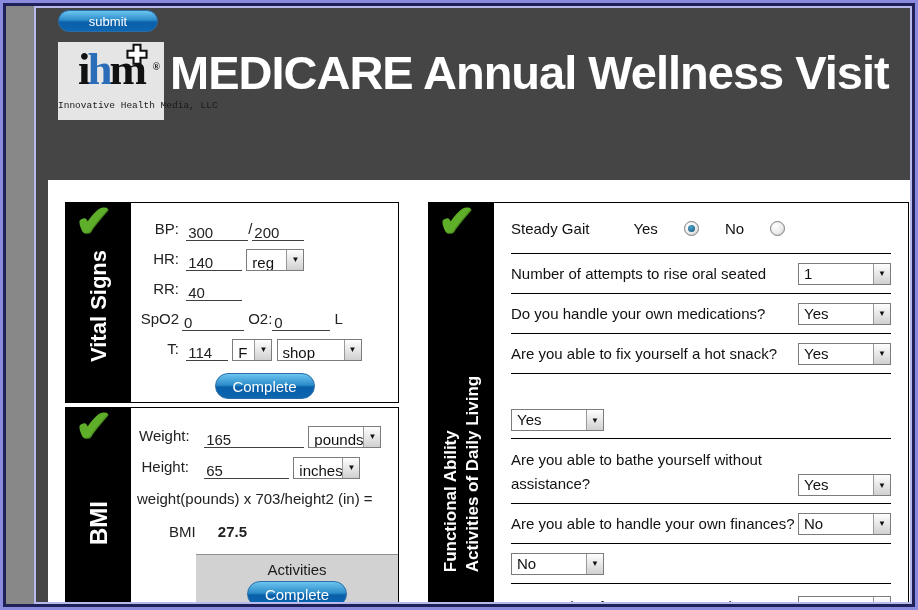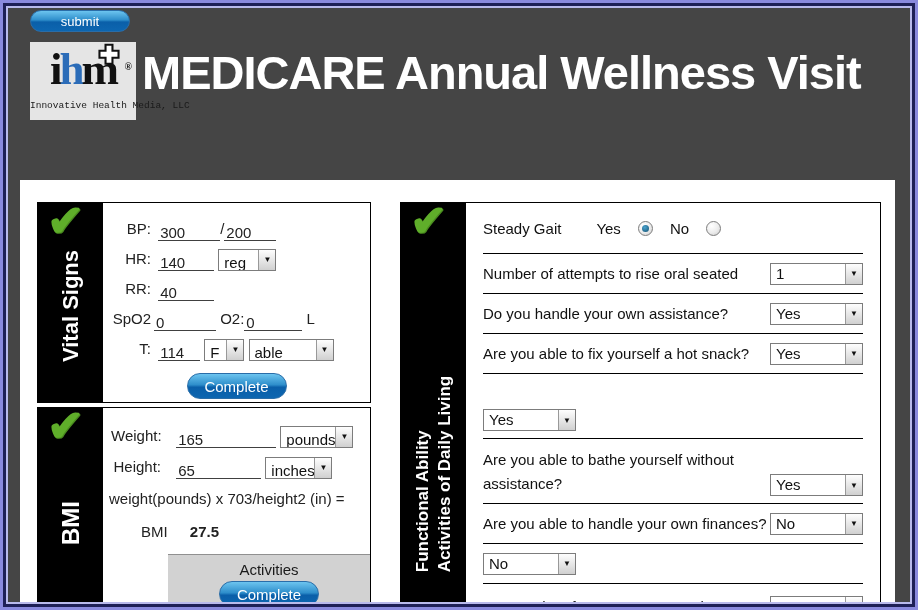--- a/index.html
+++ b/index.html
@@ -1,18 +1,18 @@
 <!DOCTYPE html>
 <html><head>
 <meta charset="utf-8">
 <style>
   * { margin:0; padding:0; box-sizing:border-box; }
   body { font-family:"Liberation Sans", sans-serif; background:#888; }
   .outer { width:918px; height:610px; border:3px solid #8a8ade; }
-  .mid { width:100%; height:100%; border:3px solid #1e2057; }
+  .mid { width:100%; height:100%; border:3px solid #1e2057;padding-left:28px; }
   .inner { width:100%; height:100%; border:2px solid #b9baec; background:#454545;
            position:relative; overflow:hidden; }
 
   
   .btn-pill { display:inline-flex; align-items:center; justify-content:center;
     background:linear-gradient(#6cc4ef 0%, #2e8ecb 45%, #0a5fa9 55%, #0d66b0 100%);
     border:1px solid #2a6da8; border-radius:12px; color:#fff; cursor:pointer; }
   .submit-btn { position:absolute; left:22px; top:2px; width:100px; height:22px; font-size:13px; }
   .logo { position:absolute; left:22px; top:34px; width:106px; height:78px; background:#e5e5e5;
           text-align:center; }
@@ -76,21 +76,21 @@
   .bmi-value { font-weight:bold; margin-left:18px; }
   .bmi-footer { position:absolute; left:65px; right:0; top:146px; bottom:0; background:#d2d2d2;
                 border-top:1px solid #909090; text-align:center; }
   .bmi-category { font-size:15px; color:#1a1a1a; margin-top:6px; }
   .bmi-footer .btn-complete { margin-top:3px; }
 
   
   .frows { padding:0 17px; font-size:15px; color:#111; }
   .frow { display:flex; justify-content:space-between; align-items:center;
           border-bottom:1px solid #000; }
-  .frow-gait { height:51px; justify-content:flex-start; align-items:center; gap:17px; }
+  .frow-gait { height:51px; justify-content:flex-start; align-items:center; gap:26px; }
   .frow-std { height:40px; }
   .frow-two { height:65px; align-items:flex-end; padding-bottom:7px; }
   .frow-two .qlabel { width:282px; line-height:24px; }
   .frow-last { border-bottom:none; height:45px; }
   .gait-label { margin-right:18px; }
   .w-q { width:93px; }
   .w-reg { width:58px; }
   .w-f { width:40px; }
   .w-oral { width:85px; }
   .w-pounds { width:73px; }
@@ -155,21 +155,21 @@
           <span>L</span>
         </div>
         <div class="vrow">
           <span class="vlabel">T:</span>
           <span class="uline u-t">114</span>
           <span class="select w-f">
             <span class="select-value">F</span>
             <span class="select-btn">▼</span>
           </span>
           <span class="select w-oral">
-            <span class="select-value">able</span>
+            <span class="select-value">shop</span>
             <span class="select-btn">▼</span>
           </span>
         </div>
         <div class="vital-complete-wrap">
           <button class="btn-pill btn-complete">Complete</button>
         </div>
       </div>
     </div>
   </div>
 
@@ -229,21 +229,21 @@
 
         <div class="frow frow-std">
           <span class="qlabel">Number of attempts to rise oral seated</span>
           <span class="select w-q">
             <span class="select-value">1</span>
             <span class="select-btn">▼</span>
           </span>
         </div>
 
         <div class="frow frow-std">
-          <span class="qlabel">Do you handle your own assistance?</span>
+          <span class="qlabel">Do you handle your own medications?</span>
           <span class="select w-q">
             <span class="select-value">Yes</span>
             <span class="select-btn">▼</span>
           </span>
         </div>
 
         <div class="frow frow-std">
           <span class="qlabel">Are you able to fix yourself a hot snack?</span>
           <span class="select w-q">
             <span class="select-value">Yes</span>

